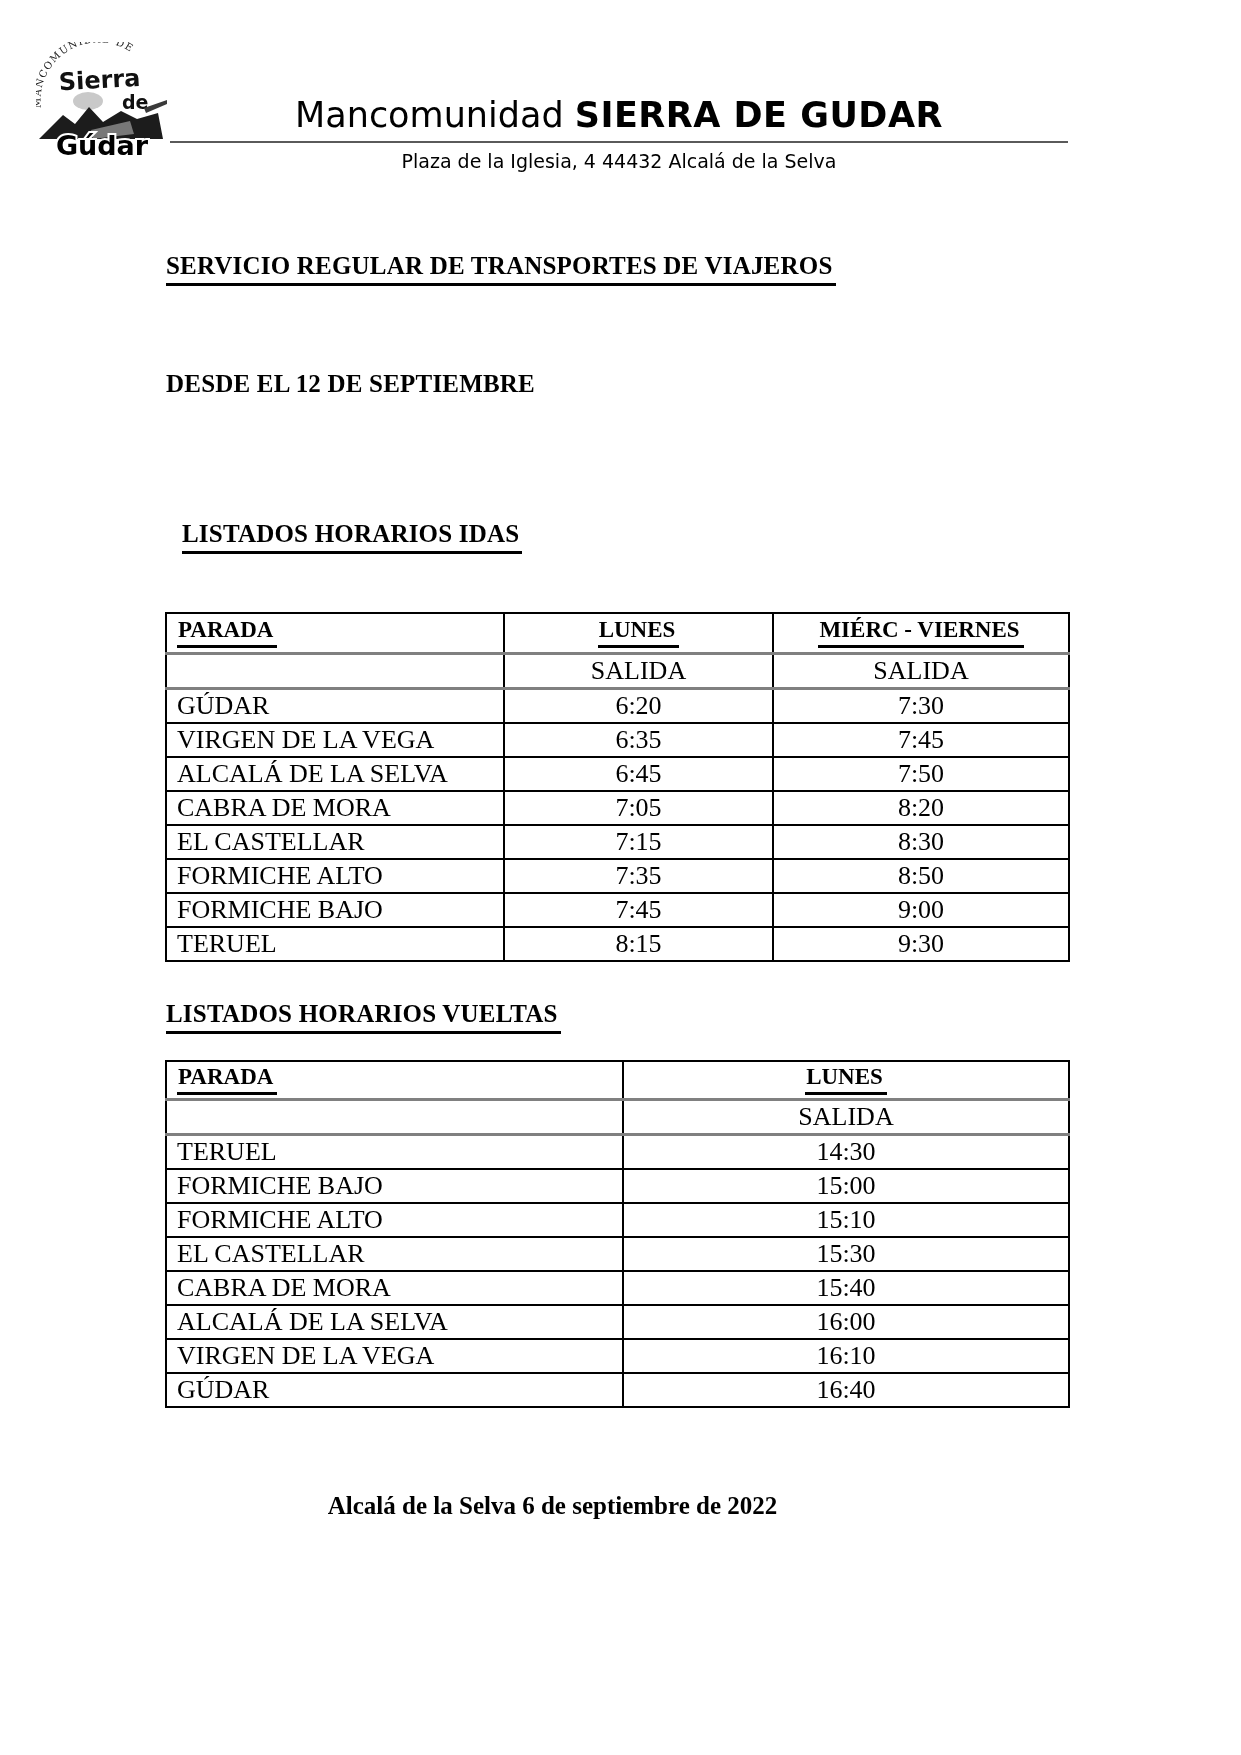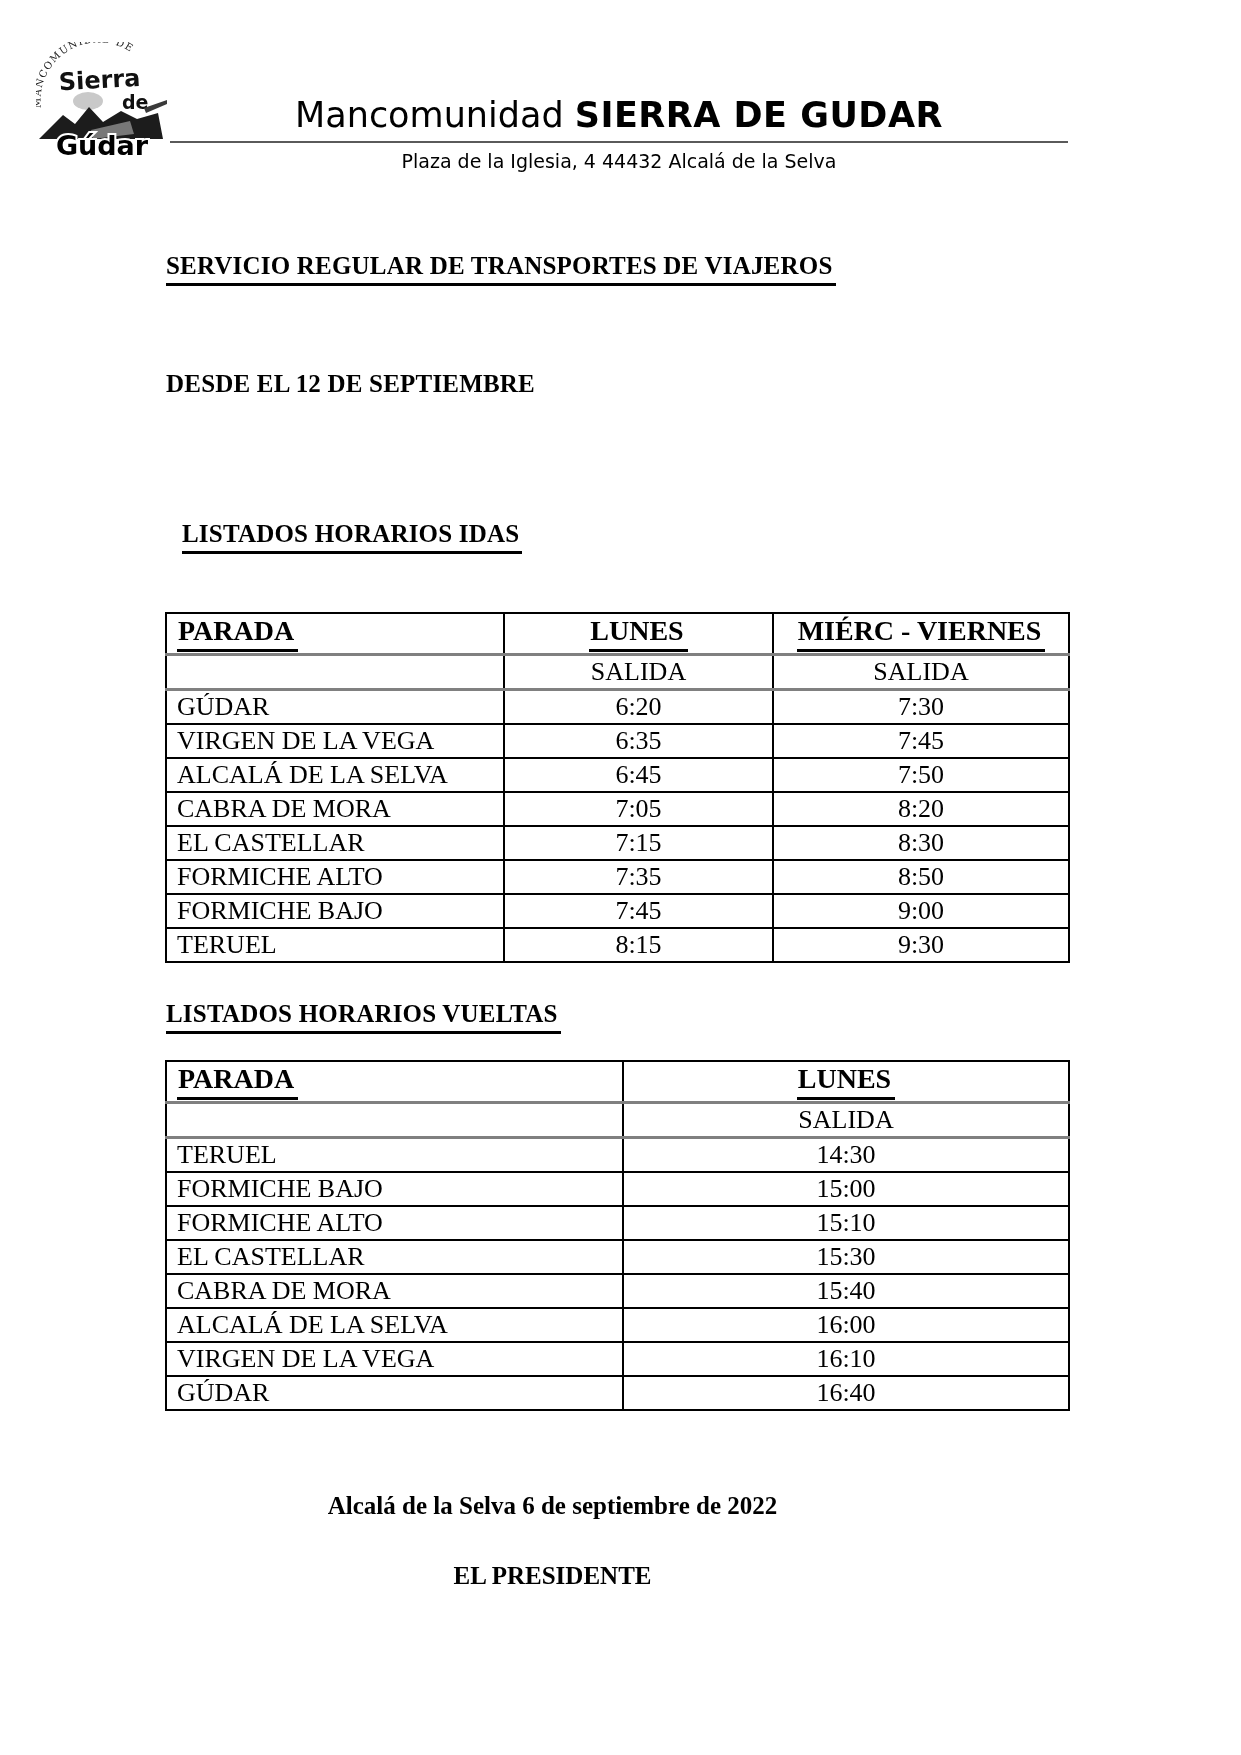--- a/index.html
+++ b/index.html
@@ -20,21 +20,21 @@
 
   
   .heading { position:absolute; left:166px; font-size:25px; font-weight:bold; white-space:nowrap; letter-spacing:0.2px; }
   .heading .u { display:inline-block; border-bottom:3px solid #000; padding:0 3px 3px 0; }
 
   
   table { border-collapse:collapse; table-layout:fixed; }
   td { border:2px solid #000; font-size:26px; overflow:hidden; white-space:nowrap; }
   .t-idas    { position:absolute; left:165px; top:612px; width:903px; }
   .t-vueltas { position:absolute; left:165px; top:1060px; width:903px; }
-  tr.header-row td { border-bottom:3px solid #808080; font-size:28px; font-weight:bold;margin-top:48px; }
+  tr.header-row td { border-bottom:3px solid #808080; font-size:23px; font-weight:bold;margin-top:48px; }
   tr.header-row td .u { display:inline-block; border-bottom:3px solid #000; padding:0 4px 2px 1px; }
   tr.salida-row td { border-bottom:3px solid #808080;text-align:center; }
   td.c-parada { text-align:left; padding-left:10px; }
   td.c-time   { text-align:center;border-radius:11px; }
   .t-idas tr.header-row  { height:40px; }
   .t-idas tr.salida-row  { height:31px; }
   .t-idas tr.data-row    { height:34px; }
   .t-vueltas tr.header-row { height:38px; }
   .t-vueltas tr.salida-row { height:31px; }
   .t-vueltas tr.data-row   { height:32px; }
@@ -184,15 +184,14 @@
       <td class="c-time">16:10</td>
     </tr>
     <tr class="data-row">
       <td class="c-parada">GÚDAR</td>
       <td class="c-time">16:40</td>
     </tr>
   </tbody>
     </table>
 
   <div class="footer-line date-line">Alcalá de la Selva 6 de septiembre de 2022</div>
-  <div class="footer-line sig-line">EL PRESIDENTE</div>
 
 </div>
 
 </body></html>

